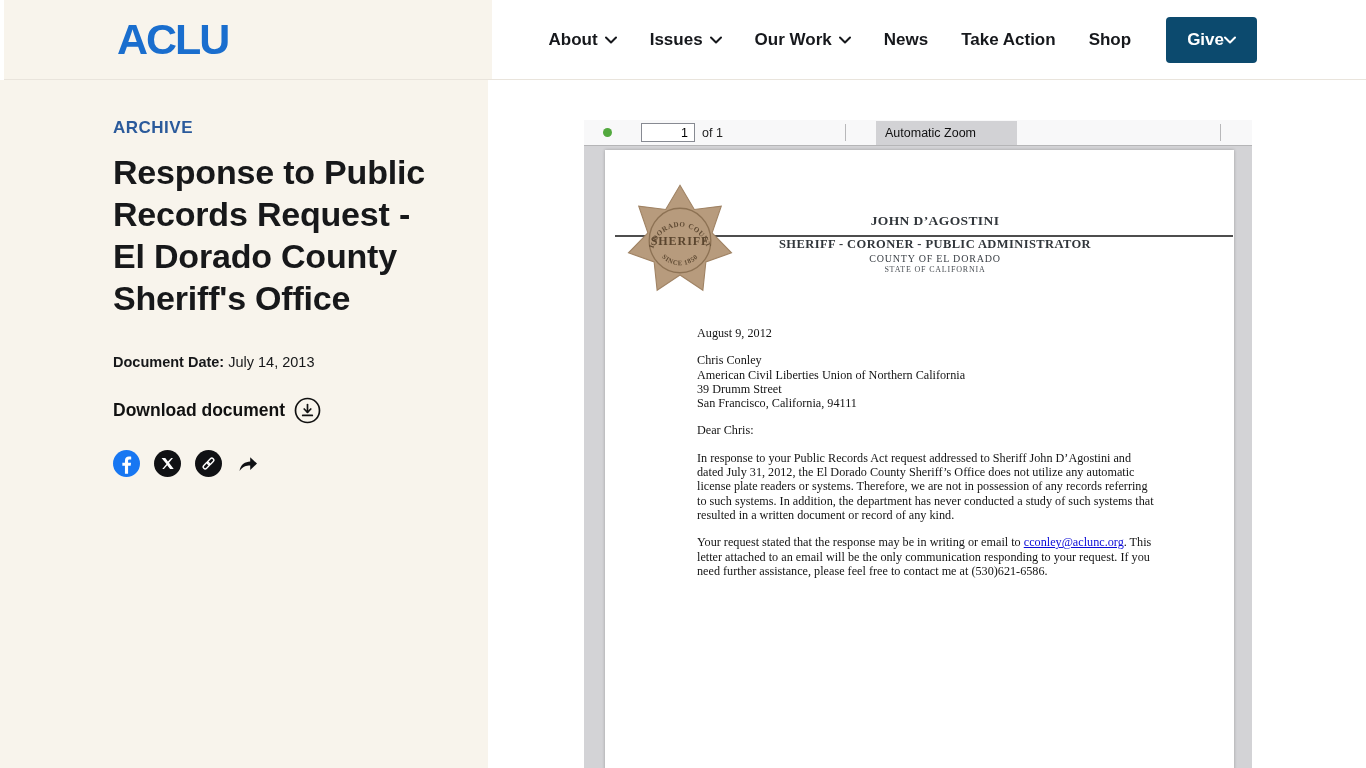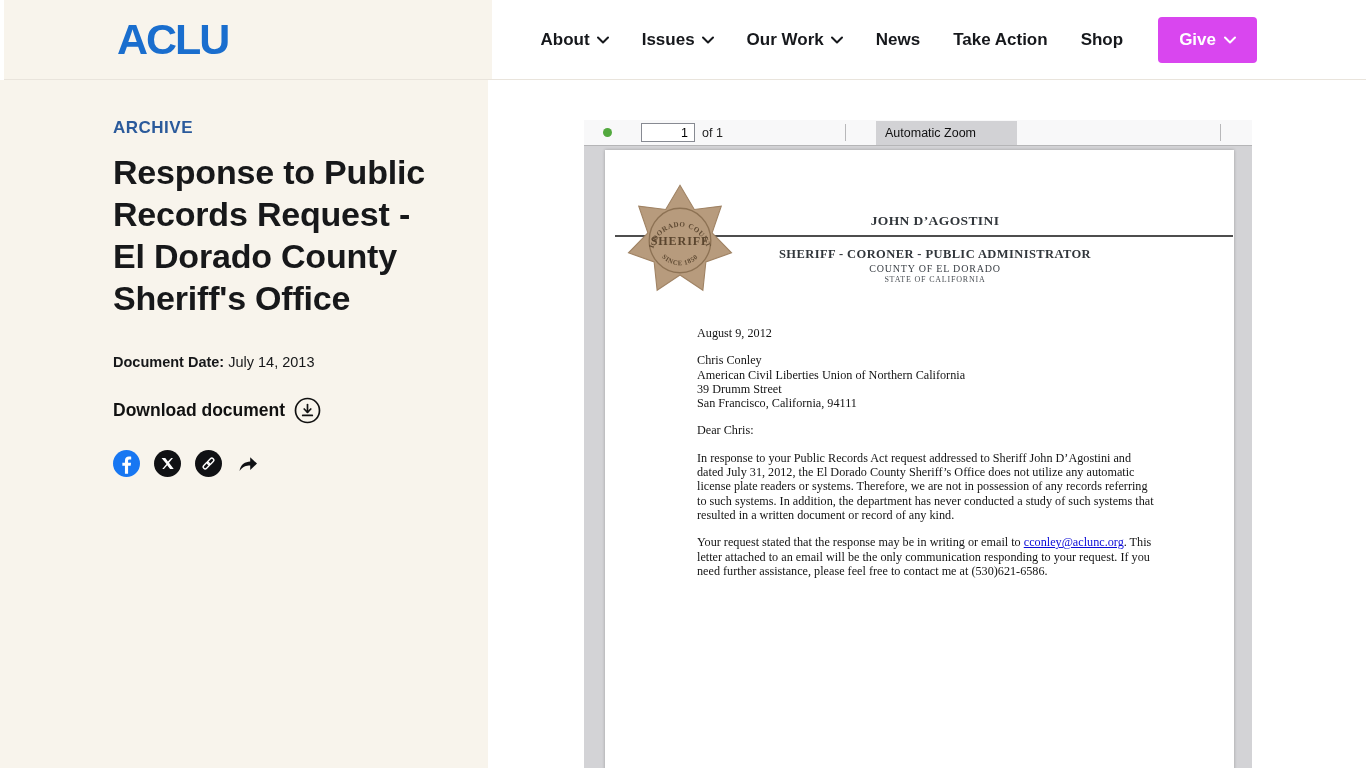--- a/index.html
+++ b/index.html
@@ -7,21 +7,21 @@
   body { font-family:"Liberation Sans", sans-serif; background:#fff; }
   .canvas { position:relative; width:1366px; height:768px; overflow:hidden; background:#fff; }
 
   
   .header { position:absolute; left:4px; top:0; width:1366px; height:80px; display:flex; border-bottom:1px solid #e9e4dc; }
   .header-left { width:488px; height:100%; background:#f8f4ec; display:flex; align-items:center; padding-left:113px; }
   .logo { font-size:43px; font-weight:800; letter-spacing:-2px; color:#1a6ece; line-height:1; cursor:pointer; }
   .header-right { flex:1; background:#fff; display:flex; align-items:center; justify-content:flex-end; padding-right:113px; gap:33px; }
   .nav-item { display:flex; align-items:center; gap:7px; font-size:17px; font-weight:700; color:#16181c; text-decoration:none; cursor:pointer; }
   .chev { display:block; }
-  .give-btn { display:flex; align-items:center; gap:8px; background:#d946ef; color:#fff; font-size:17px; font-weight:700; padding:13px 21px; border-radius:4px; border:none; cursor:pointer; margin-left:2px;justify-content:space-between; }
+  .give-btn { display:flex; align-items:center; background:#0c4a6e; color:#fff; font-size:17px; font-weight:700; padding:13px 21px; border-radius:4px; border:none; cursor:pointer; margin-left:2px;justify-content:space-between; }
 
   
   .sidebar { position:absolute; left:0; top:80px; width:488px; height:688px; background:#f8f4ec; padding:38px 37px 0 113px; }
   .eyebrow { color:#2b5a9b; font-size:17px; font-weight:700; letter-spacing:.5px; }
   .doc-title { margin-top:13px; width:332px; font-size:34px; line-height:42px; font-weight:700; color:#17181a; letter-spacing:-.2px; }
   .date-row { margin-top:35px; font-size:14.5px; color:#17181a; }
   .date-row b { font-weight:700; }
   .download-row { margin-top:27px; display:flex; align-items:center; gap:9px; cursor:pointer; }
   .download-label { font-size:17.5px; font-weight:700; color:#111; }
   .social-row { margin-top:26px; display:flex; align-items:center; gap:14px; }
@@ -38,21 +38,21 @@
   .of-label { margin-left:7px; font-size:12.5px; color:#222; }
   .vsep { position:absolute; top:4px; width:1px; height:17px; background:#b8b8ba; }
   .zoom-box { position:absolute; left:292px; top:1px; width:141px; height:24px; background:#d2d2d5; font-size:12.5px; line-height:24px; padding-left:9px; color:#111; cursor:pointer; }
   .doc-area { position:absolute; left:0; top:26px; width:668px; height:622px; background:#d3d3d6; }
   .pdf-page { position:absolute; left:21px; top:4px; width:629px; height:720px; background:#fff; box-shadow:0 0 3px rgba(0,0,0,.25); }
 
   
   .star-badge { position:absolute; left:20px; top:33px; z-index:2; }
   .lh-rule { position:absolute; left:10px; top:85px; width:618px; height:2px; background:#4e4e4e; z-index:1; }
   .lh-text { position:absolute; left:130px; top:63px; width:400px; text-align:center; color:#31363b; font-family:"Liberation Serif", serif; z-index:1; }
-  .lh-name { font-size:13.5px; font-weight:700; letter-spacing:.4px; margin-bottom:18px; }
+  .lh-name { font-size:13.5px; font-weight:700; letter-spacing:.4px; margin-bottom:8px; }
   .lh-line1 { font-size:12.5px; font-weight:700; letter-spacing:.4px; margin-bottom:1px; }
   .lh-line2 { font-size:10px; letter-spacing:.8px; margin-bottom:1px; color:#3c4147; }
   .lh-line3 { font-size:8px; letter-spacing:.8px; color:#4a4f55; }
 
   
   .letter-body { position:absolute; left:92px; top:176px; width:460px; font-family:"Liberation Serif", serif; font-size:12.2px; line-height:14.3px; color:#141414; }
   .letter-body p { margin:0 0 13px 0; }
   .blk-lines div { margin:0; }
   .blk-lines { margin-bottom:13px; }
   .email-link { color:#0b0bd6; text-decoration:underline; cursor:pointer;text-align:right; }

